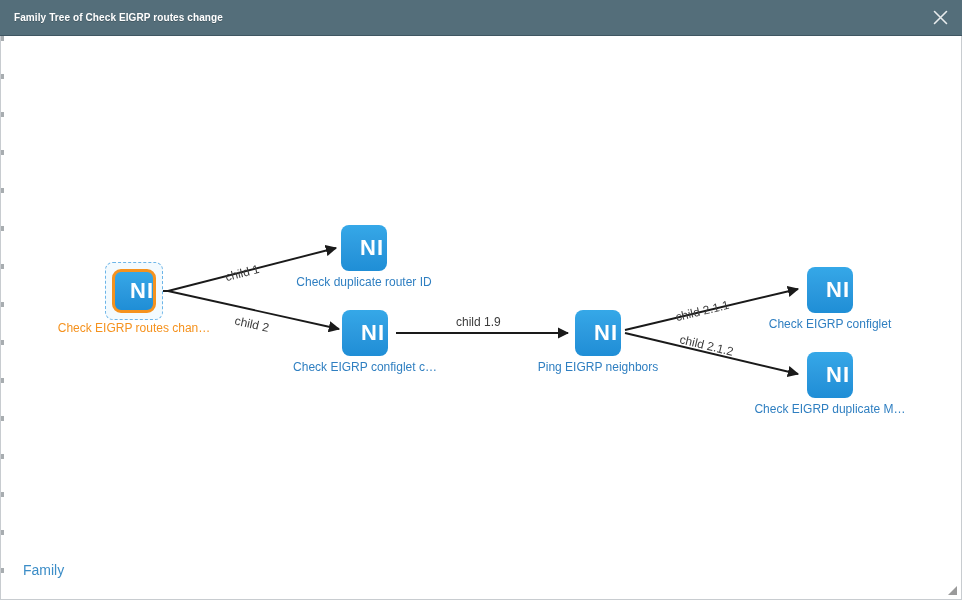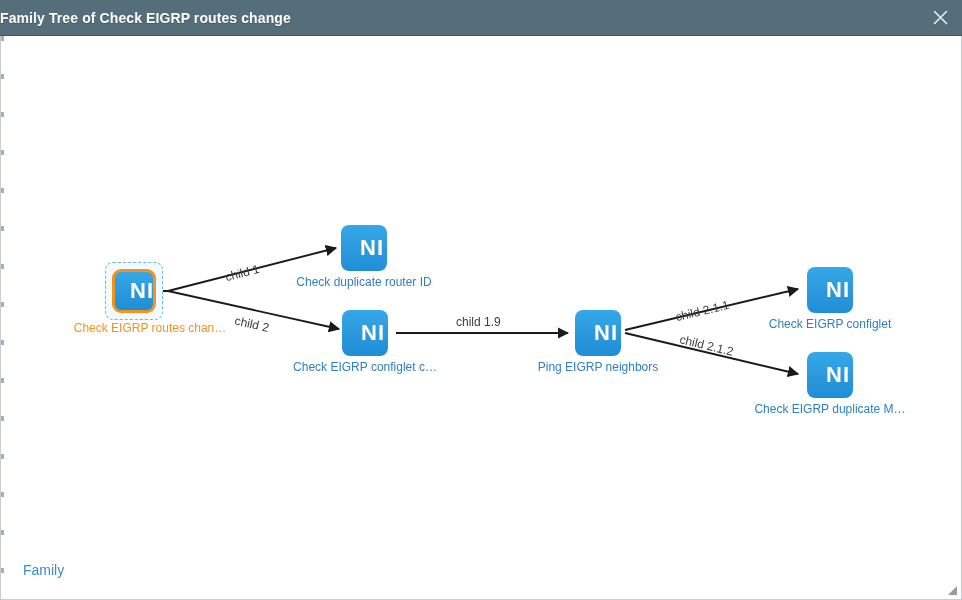--- a/index.html
+++ b/index.html
@@ -27,23 +27,24 @@
     height: 36px;
     background: #546e7a;
     border-bottom: 1px solid #3f5662;
     box-sizing: border-box;
     display: flex;
     align-items: center;
     justify-content: space-between;
   }
   .titlebar-title {
     color: #ffffff;
-    font-size: 14px;
+    font-size: 10px;
     font-weight: bold;
     letter-spacing: .1px;
+    padding-left: 14px;
     white-space: nowrap;
     text-shadow: 0 1px 0 rgba(0,0,0,.2);
   }
   .titlebar-close {
     width: 44px;
     height: 36px;
     display: flex;
     align-items: center;
     justify-content: center;
     cursor: pointer;
@@ -138,21 +139,20 @@
     left: 50%;
     transform: translateX(-50%);
     white-space: nowrap;
     font-size: 12px;
     color: #2f7fc1;
     font-family: "Liberation Sans", sans-serif;
   }
   .node.root .node-label {
     top: 58px;
     color: #f5921e;
-    margin-left: 16px;
   }
 
   
   .edge-label {
     position: absolute;
     font-size: 12px;
     color: #3c3c3c;
     white-space: nowrap;
     font-family: "Liberation Sans", sans-serif;
     transform-origin: left center;

